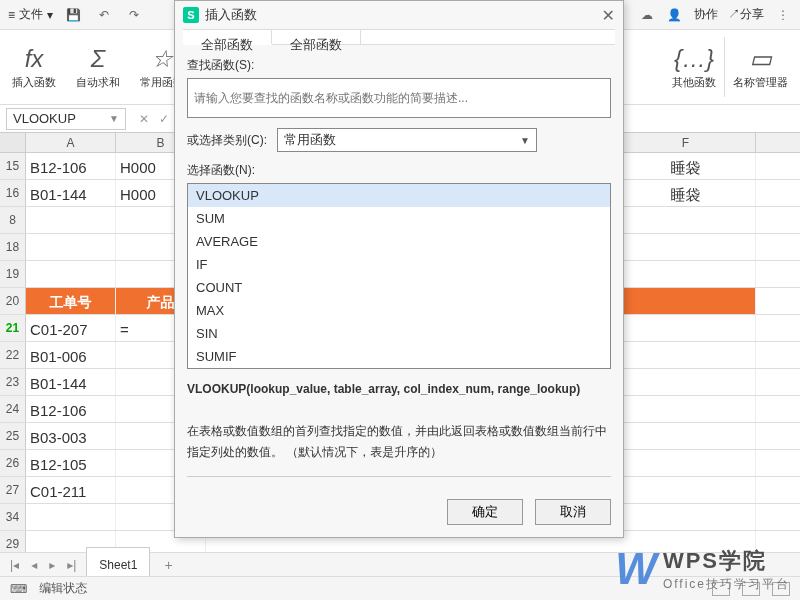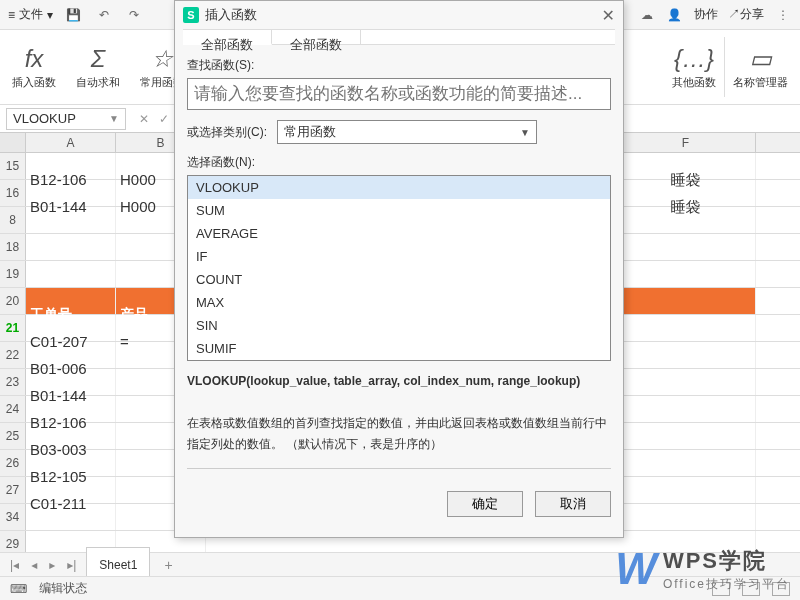--- a/index.html
+++ b/index.html
@@ -23,41 +23,41 @@
 .fb-input{flex:1;height:22px;border:none;padding:0 6px}
 .grid-area{position:relative;height:430px;overflow:hidden}
 .col-headers{display:flex;height:20px;background:#f0f0f0;border-bottom:1px solid #ccc}
 .corner{width:26px;border-right:1px solid #ccc;background:#e8e8e8}
 .col-h{width:90px;border-right:1px solid #ccc;text-align:center;line-height:20px;font-size:12px;color:#555}
 .col-h.wide{width:140px}
 .rows{position:relative}
 .row{display:flex;height:27px;border-bottom:1px solid #ddd}
 .row-h{width:26px;background:#f0f0f0;border-right:1px solid #ccc;text-align:center;line-height:27px;font-size:12px;color:#555}
 .row-h.active{color:#0a0;font-weight:bold}
-.cell{width:90px;border-right:1px solid #eee;padding:13px 4px;line-height:27px;font-size:15px}
+.cell{width:90px;border-right:1px solid #eee;padding:1px 4px;line-height:27px;font-size:15px}
 .cell.wide{width:140px}
-.header-row .cell{background:#f07030;color:#fff;font-weight:bold;font-size:14px}
+.header-row .cell{background:#f07030;color:#fff;font-weight:bold;text-align:center;font-size:14px}
 .row.sel .cell:first-of-type{border:2px solid #0a0}
 .sheet-tabs{position:absolute;bottom:24px;left:0;right:0;height:24px;background:#f5f5f5;border-top:1px solid #ddd;display:flex;align-items:center;padding:0 8px;gap:8px}
 .sheet-tabs .nav-btn{color:#888;cursor:pointer;padding:0 2px}
 .sheet-tab{padding:10px 12px;background:#fff;border:1px solid #ccc;font-size:12px;cursor:pointer}
 .sheet-tabs .plus{color:#888;cursor:pointer;padding:0 6px;font-size:14px}
 .status-bar{position:absolute;bottom:0;left:0;right:0;height:24px;background:#f5f5f5;border-top:1px solid #ddd;display:flex;align-items:center;padding:0 10px;gap:12px;font-size:12px;color:#555}
 .status-bar .spacer{flex:1}
 .status-bar .view-btn{width:18px;height:14px;border:1px solid #aaa;cursor:pointer}
 .dialog{position:absolute;top:0;left:174px;width:450px;height:538px;background:#f7f7f7;border:1px solid #aaa;box-shadow:2px 2px 8px rgba(0,0,0,.2);z-index:100}
 .dlg-title{height:28px;display:flex;align-items:center;padding:0 8px;gap:6px;font-size:13px}
 .dlg-title .logo{width:16px;height:16px;background:#0c9;border-radius:2px;color:#fff;text-align:center;line-height:16px;font-size:11px;font-weight:bold}
 .dlg-title .close{margin-left:auto;cursor:pointer;font-size:16px;color:#666}
 .dlg-tabs{height:16px;background:#fff;border-top:1px solid #ddd;border-bottom:1px solid #ddd;display:flex;margin:0 8px}
 .dlg-tab{padding:6px 18px;font-size:13px;cursor:pointer;border-right:1px solid #ddd}
 .dlg-tab.active{border-bottom:2px solid #fff;margin-bottom:-1px;font-weight:500}
 .dlg-body{padding:8px 12px}
 .dlg-label{font-size:12px;margin:4px 0}
-.dlg-input{width:100%;height:32px;border:1px solid #888;padding:0 6px;font-size:17px;color:#888}
+.dlg-input{width:100%;height:40px;border:1px solid #888;padding:0 6px;font-size:12px;color:#888}
 .dlg-row{display:flex;align-items:center;gap:10px;margin:10px 0}
 .dlg-select{flex:0 0 260px;height:24px;border:1px solid #888;padding:0 6px;display:flex;align-items:center;justify-content:space-between;font-size:13px;cursor:pointer;background:#fff}
 .dlg-select .arrow{font-size:10px;color:#555}
 .func-list{border:1px solid #888;height:186px;overflow-y:scroll;background:#fff}
 .func-item{padding:4px 8px;font-size:13px;cursor:pointer}
 .func-item.selected{background:#d8e8f8}
 .func-desc{margin-top:10px;font-size:12px;line-height:1.7;padding-bottom:14px;border-bottom:1px solid #ccc}
 .func-desc .sig{font-weight:bold;margin-bottom:22px}
 .dlg-buttons{display:flex;justify-content:flex-end;gap:12px;padding:14px 12px}
 .dlg-btn{width:76px;height:26px;border:1px solid #999;background:#f0f0f0;cursor:pointer;font-size:13px}

